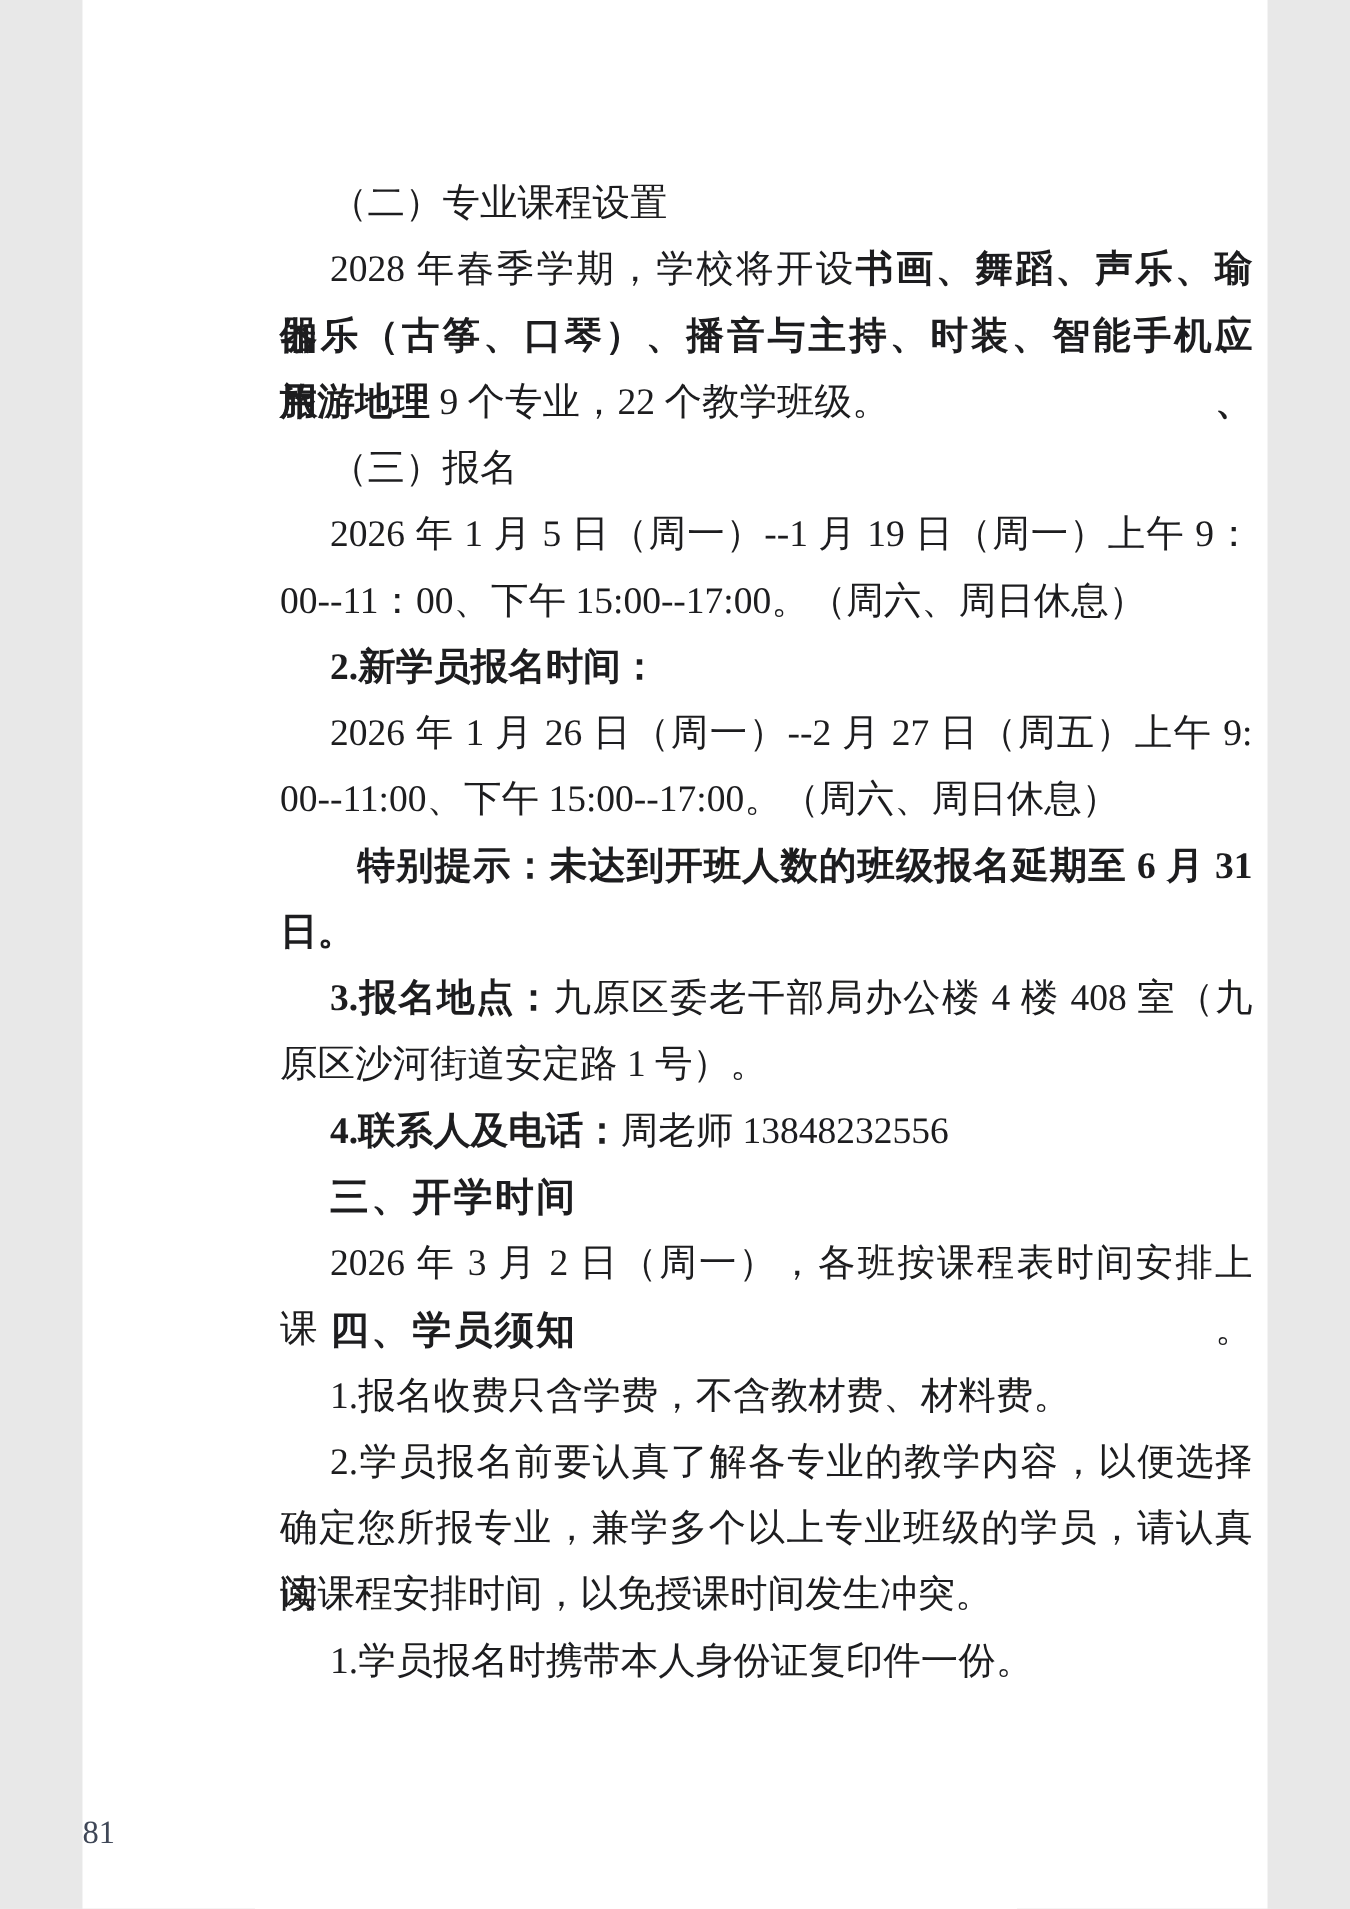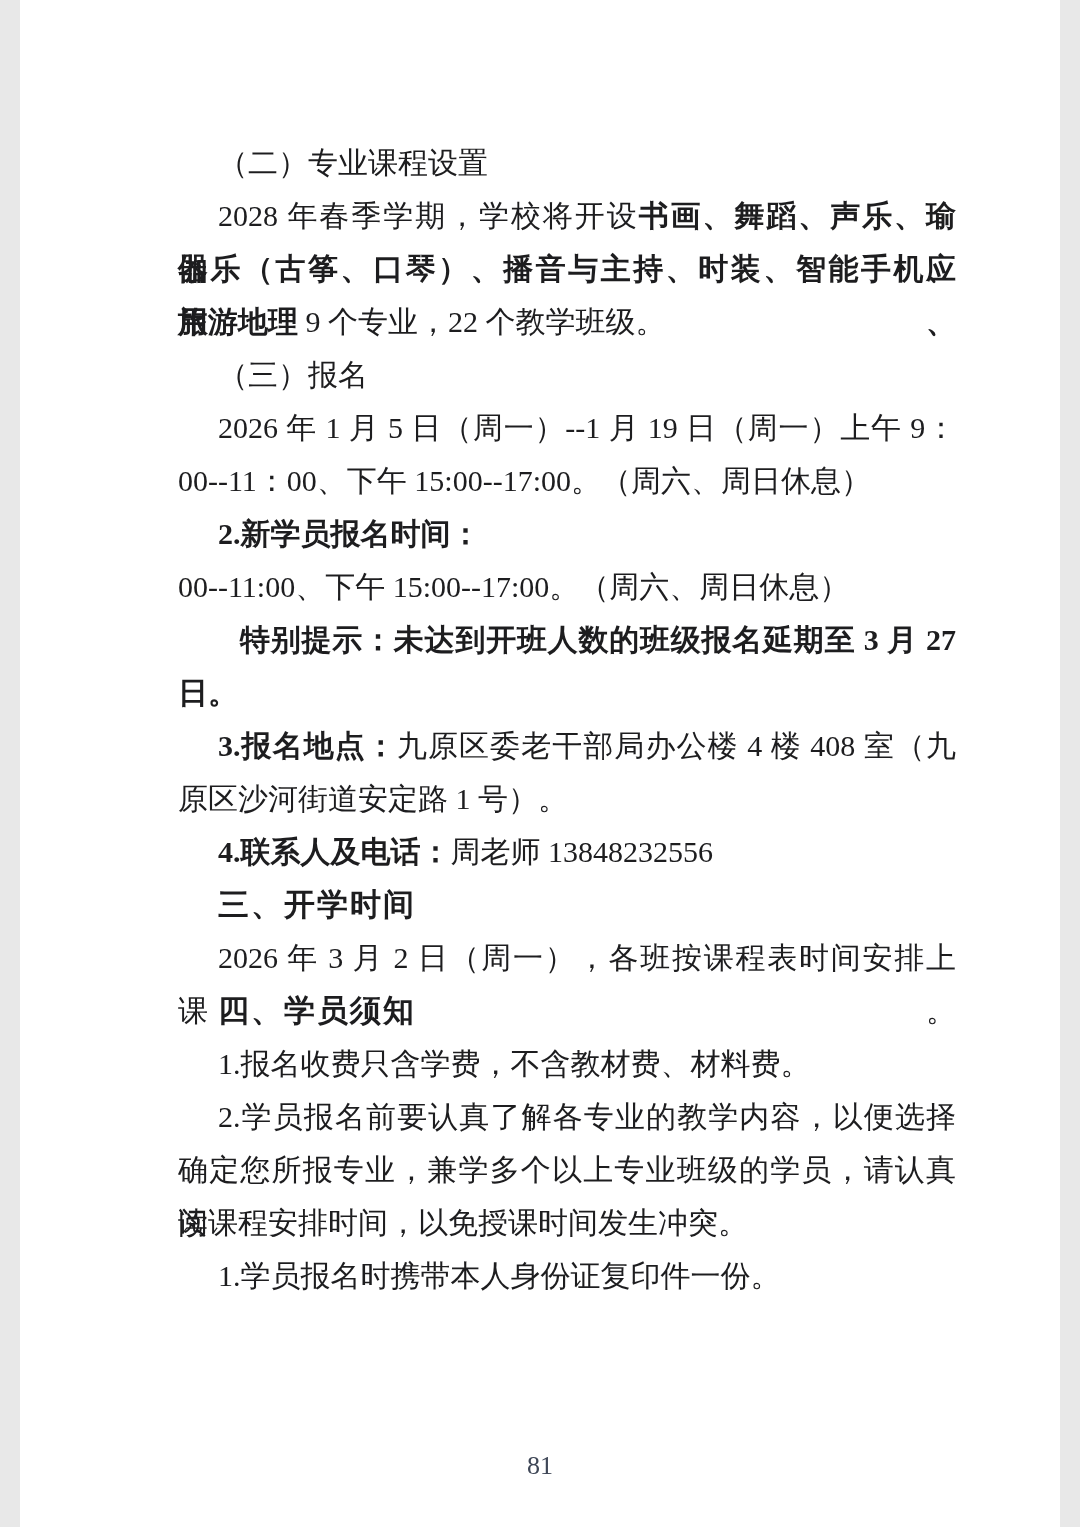--- a/index.html
+++ b/index.html
@@ -1,18 +1,18 @@
 <!DOCTYPE html>
 <html><head>
 <meta charset="utf-8">
 <style>
   html, body { margin: 0; padding: 0; background: #e8e8e8; }
   .page {
     position: relative;
-    width: 1040px;
+    width: 948px;
     height: 1527px;
     background: #ffffff;
     margin: 0 auto;
     font-family: "Liberation Serif", "DejaVu Serif", serif;
     color: #1d1d1f;
     overflow: hidden;
   }
   .doc {
     position: absolute;
     left: 158px;
@@ -36,41 +36,42 @@
     font-family: Liberation Serif, serif;
     font-weight: 700;
     font-size: 31px;
     letter-spacing: 2px;
   }
   .page-number {
     position: absolute;
     left: 0;
     right: 0;
     top: 1450px;
-    text-align: center;
+    text-align: left;
     font-size: 26px;
     line-height: 32px;
     color: #3f4757;
   }
 </style>
 </head>
 <body>
 
 <div class="page">
   <main class="doc">
       <div class="line ind1"><span>（二）专业课程设置</span></div>
       <div class="line ind1 full"><span>2028 年春季学期，学校将开设</span><span class="b">书画、舞蹈、声乐、瑜伽、</span></div>
       <div class="line ind0 full"><span class="b">器乐（古筝、口琴）、播音与主持、时装、智能手机应用、</span></div>
       <div class="line ind0"><span class="b">旅游地理</span><span> 9 个专业，22 个教学班级。</span></div>
       <div class="line ind1"><span>（三）报名</span></div>
       <div class="line ind1 full"><span>2026 年 1 月 5 日（周一）--1 月 19 日（周一）上午 9：</span></div>
       <div class="line ind0"><span>00--11：00、下午 15:00--17:00。（周六、周日休息）</span></div>
       <div class="line ind1"><span class="b">2.新学员报名时间：</span></div>
+      <div class="line ind1 full"><span>2026 年 1 月 26 日（周一）--2 月 27 日（周五）上午 9:</span></div>
       <div class="line ind0"><span>00--11:00、下午 15:00--17:00。（周六、周日休息）</span></div>
-      <div class="line ind2 full"><span class="b">特别提示：未达到开班人数的班级报名延期至 3 月 27</span></div>
+      <div class="line ind2 full"><span class="b">特别提示：未达到开班人数的班级报名延期至 6 月 31</span></div>
       <div class="line ind0"><span class="b">日。</span></div>
       <div class="line ind1 full"><span class="b">3.报名地点：</span><span>九原区委老干部局办公楼 4 楼 408 室（九</span></div>
       <div class="line ind0"><span>原区沙河街道安定路 1 号）。</span></div>
       <div class="line ind1"><span class="b">4.联系人及电话：</span><span>周老师 13848232556</span></div>
       <div class="line ind1"><span class="hei">三、开学时间</span></div>
       <div class="line ind1 full"><span>2026 年 3 月 2 日（周一），各班按课程表时间安排上课。</span></div>
       <div class="line ind1"><span class="hei">四、学员须知</span></div>
       <div class="line ind1"><span>1.报名收费只含学费，不含教材费、材料费。</span></div>
       <div class="line ind1 full"><span>2.学员报名前要认真了解各专业的教学内容，以便选择</span></div>
       <div class="line ind0 full"><span>确定您所报专业，兼学多个以上专业班级的学员，请认真阅</span></div>

